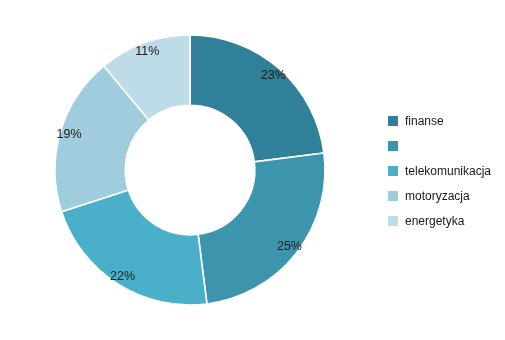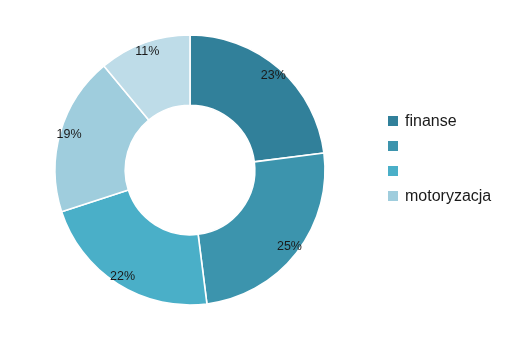--- a/index.html
+++ b/index.html
@@ -53,21 +53,21 @@
     height: 25px;
   }
   .legend-swatch {
     width: 10px;
     height: 10px;
     flex: 0 0 10px;
     margin-right: 7px;
   }
   .legend-label {
     font-family: "Liberation Sans", sans-serif;
-    font-size: 16px;
+    font-size: 12px;
     color: #1a1a1a;
     white-space: nowrap;
     line-height: 1;
   }
 </style>
 </head>
 <body>
 
 <div id="chart-root">
 
@@ -93,20 +93,25 @@
   <div id="legend">
       <div class="legend-item">
         <span class="legend-swatch" style="background: rgb(49, 128, 154);"></span>
         <span class="legend-label">finanse</span>
       </div>
       <div class="legend-item">
         <span class="legend-swatch" style="background: rgb(60, 148, 173);"></span>
       </div>
       <div class="legend-item">
         <span class="legend-swatch" style="background: rgb(74, 175, 200);"></span>
+        <span class="legend-label">telekomunikacja</span>
       </div>
       <div class="legend-item">
         <span class="legend-swatch" style="background: rgb(159, 205, 221);"></span>
         <span class="legend-label">motoryzacja</span>
+      </div>
+      <div class="legend-item">
+        <span class="legend-swatch" style="background: rgb(190, 220, 232);"></span>
+        <span class="legend-label">energetyka</span>
       </div>
     </div>
 
 </div>
 
 </body></html>

